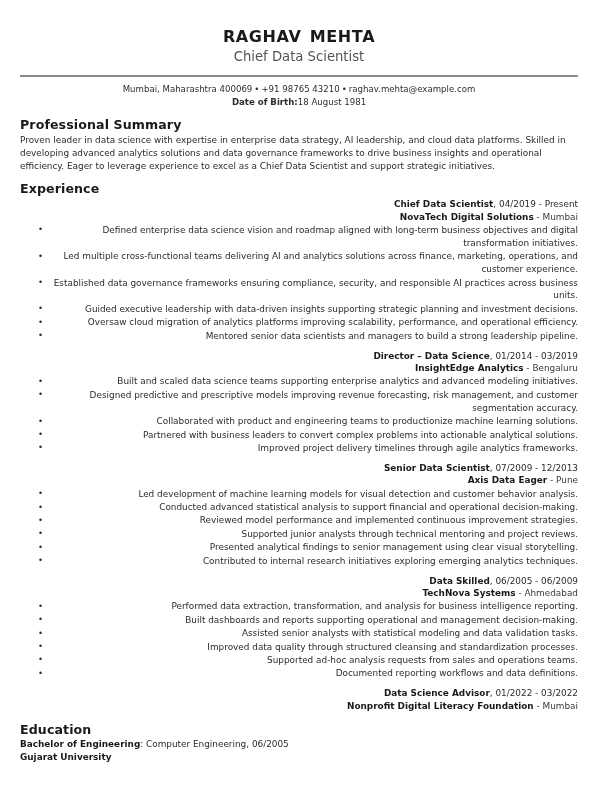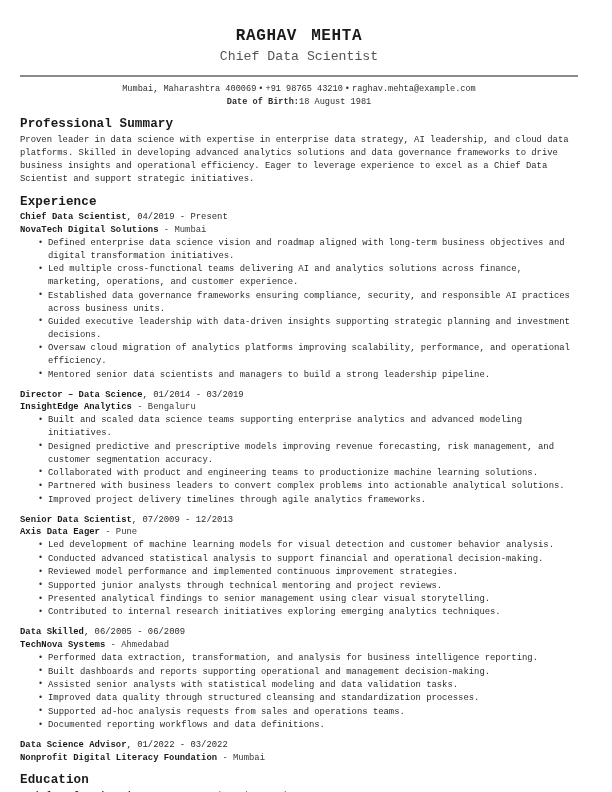--- a/index.html
+++ b/index.html
@@ -13,21 +13,20 @@
     font-family: "DejaVu Sans", "Liberation Sans", sans-serif;
     color: #2b2b2b;
     overflow: hidden;
   }
   .page {
     width: 598px;
     height: 792px;
     box-sizing: border-box;
     padding: 22px 20px 16px 20px;
     position: relative;
-    font-family: Liberation Mono, monospace;
   }
 
   
   .header {
     text-align: center;
   }
   .full-name {
     font-size: 22.5px;
     font-weight: bold;
     letter-spacing: 0.6px;
@@ -86,20 +85,21 @@
     line-height: 1.47;
     color: #2b2b2b;
     text-align: left;
     margin-top: 1px;
   }
 
   
   .job {
     margin-top: 0;
     margin-bottom: 7px;
+    text-align: right;
   }
   .job:first-of-type {
     margin-top: 0;
   }
   .job-line-1 {
     font-size: 8.9px;
     color: #2b2b2b;
     line-height: 1.42;
   }
   .job-role {

